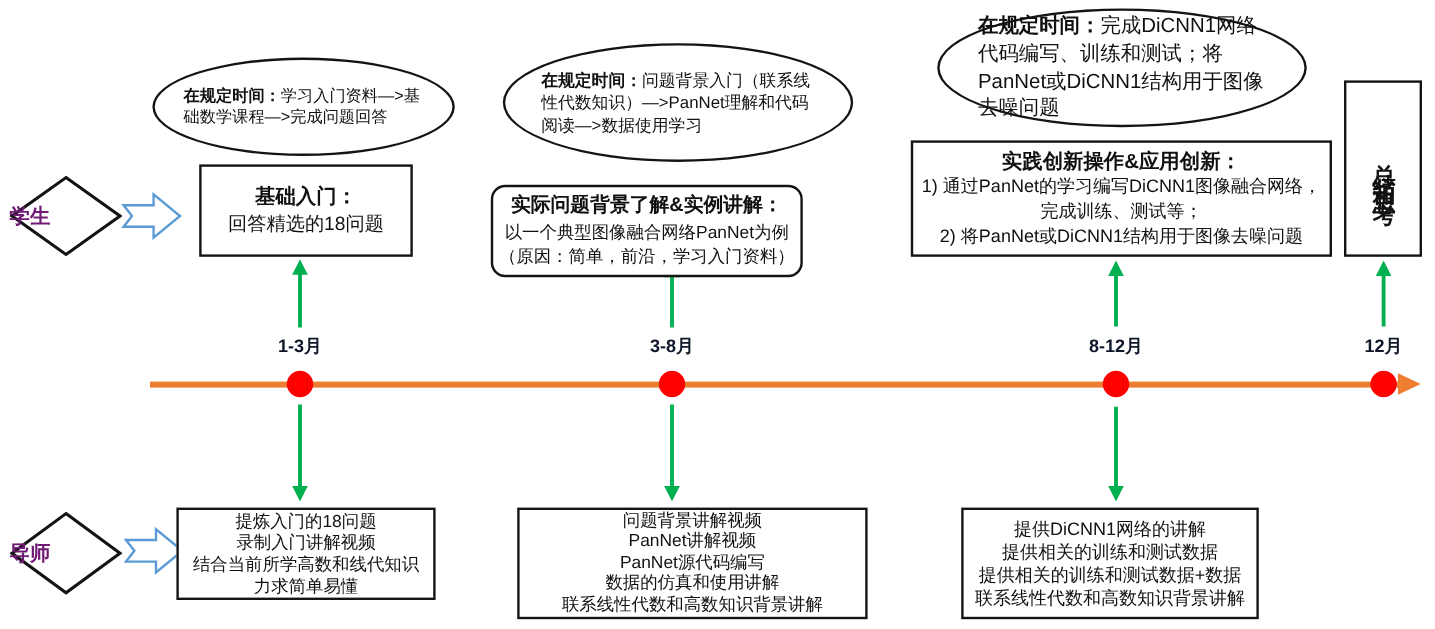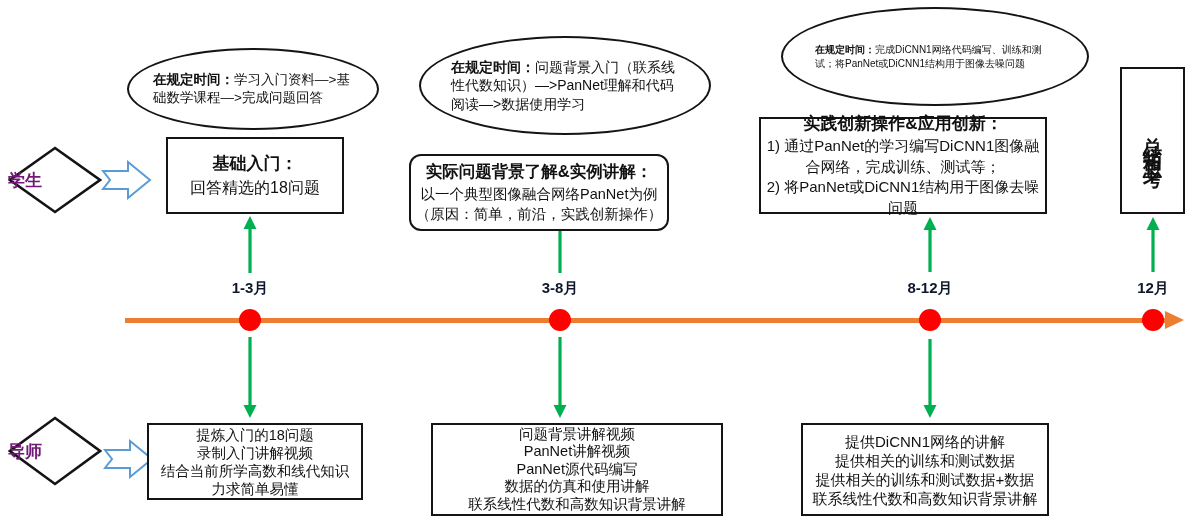--- a/index.html
+++ b/index.html
@@ -48,21 +48,21 @@
       <polygon points="47,2 92,34 47,66 2,34" fill="#ffffff" stroke="#141414" stroke-width="2.6"></polygon>
     </svg>
     <div class="diamond-label">学生</div>
   </div>
   <div class="abs" style="left:101px; top:160px;">
     <svg width="52" height="40" viewBox="0 0 52 40">
       <polygon points="2,11 27,11 27,2 49,20 27,38 27,29 2,29 9,20" fill="#ffffff" stroke="#5B9BD5" stroke-width="2"></polygon>
     </svg>
   </div>
 
-  <div class="abs" style="left:8px; top:416px; width:94px; height:70px;">
+  <div class="abs" style="left:8px; top:426px; width:94px; height:70px;">
     <svg width="94" height="70" viewBox="0 0 94 70">
       <polygon points="47,2 92,35 47,68 2,35" fill="#ffffff" stroke="#141414" stroke-width="2.6"></polygon>
     </svg>
     <div class="diamond-label">导师</div>
   </div>
   <div class="abs" style="left:103px; top:439px;">
     <svg width="52" height="40" viewBox="0 0 52 40">
       <polygon points="2,11 27,11 27,2 49,20 27,38 27,29 2,29 9,20" fill="#ffffff" stroke="#5B9BD5" stroke-width="2"></polygon>
     </svg>
   </div>
@@ -141,36 +141,36 @@
   </div>
 
   <div class="ellipse" style="left:419px; top:36px; width:292px; height:99px;">
     <div class="inner" style="padding:0 30px; font-size:14px;">
       <span class="b">在规定时间：</span><span>问题背景入门（联系线性代数知识）—&gt;PanNet理解和代码阅读—&gt;数据使用学习</span>
     </div>
   </div>
   <div class="rbox" style="left:409px; top:154px; width:260px; height:77px; line-height:1.42;border-radius:12px;">
     <div class="sb-title" style="font-size:16.5px;">实际问题背景了解&amp;实例讲解：</div>
     <div style="font-size:14.5px;">以一个典型图像融合网络PanNet为例</div>
-    <div style="font-size:14.5px;">（原因：简单，前沿，实践创新操作）</div>
+    <div style="font-size:14.5px;">（原因：简单，前沿，学习入门资料）</div>
   </div>
   <div class="rbox" style="left:431px; top:423px; width:292px; height:93px; font-size:14.5px; line-height:17.5px;">
     <div>问题背景讲解视频</div>
     <div>PanNet讲解视频</div>
     <div>PanNet源代码编写</div>
     <div>数据的仿真和使用讲解</div>
     <div>联系线性代数和高数知识背景讲解</div>
   </div>
 
   <div class="ellipse" style="left:781px; top:7px; width:308px; height:99px;">
-    <div class="inner" style="padding:0 32px; font-size:10px;">
+    <div class="inner" style="padding:0 32px; font-size:17px;">
       <span class="b">在规定时间：</span><span>完成DiCNN1网络代码编写、训练和测试；将PanNet或DiCNN1结构用于图像去噪问题</span>
     </div>
   </div>
-  <div class="rbox" style="left:759px; top:117px; width:288px; height:97px; line-height:1.38;">
+  <div class="rbox" style="left:759px; top:117px; width:351px; height:97px; line-height:1.38;">
     <div class="sb-title" style="font-size:17px;">实践创新操作&amp;应用创新：</div>
     <div style="font-size:15px;">1) 通过PanNet的学习编写DiCNN1图像融合网络，完成训练、测试等；</div>
     <div style="font-size:15px;">2) 将PanNet或DiCNN1结构用于图像去噪问题</div>
   </div>
   <div class="rbox" style="left:801px; top:423px; width:248px; height:93px; font-size:15px; line-height:19px;">
     <div>提供DiCNN1网络的讲解</div>
     <div>提供相关的训练和测试数据</div>
     <div>提供相关的训练和测试数据+数据</div>
     <div>联系线性代数和高数知识背景讲解</div>
   </div>

